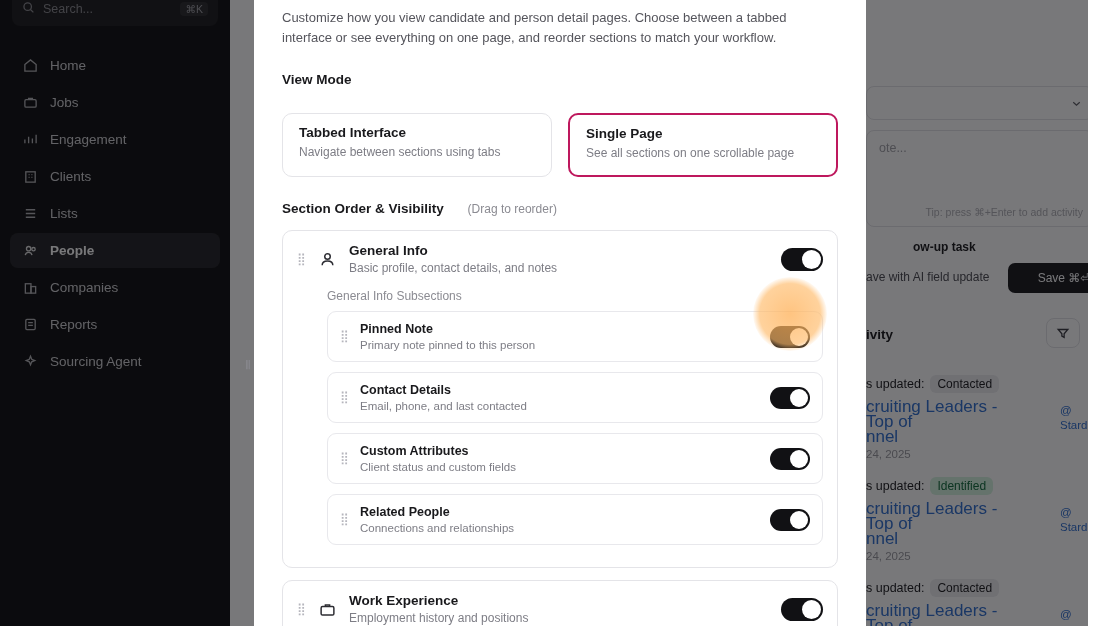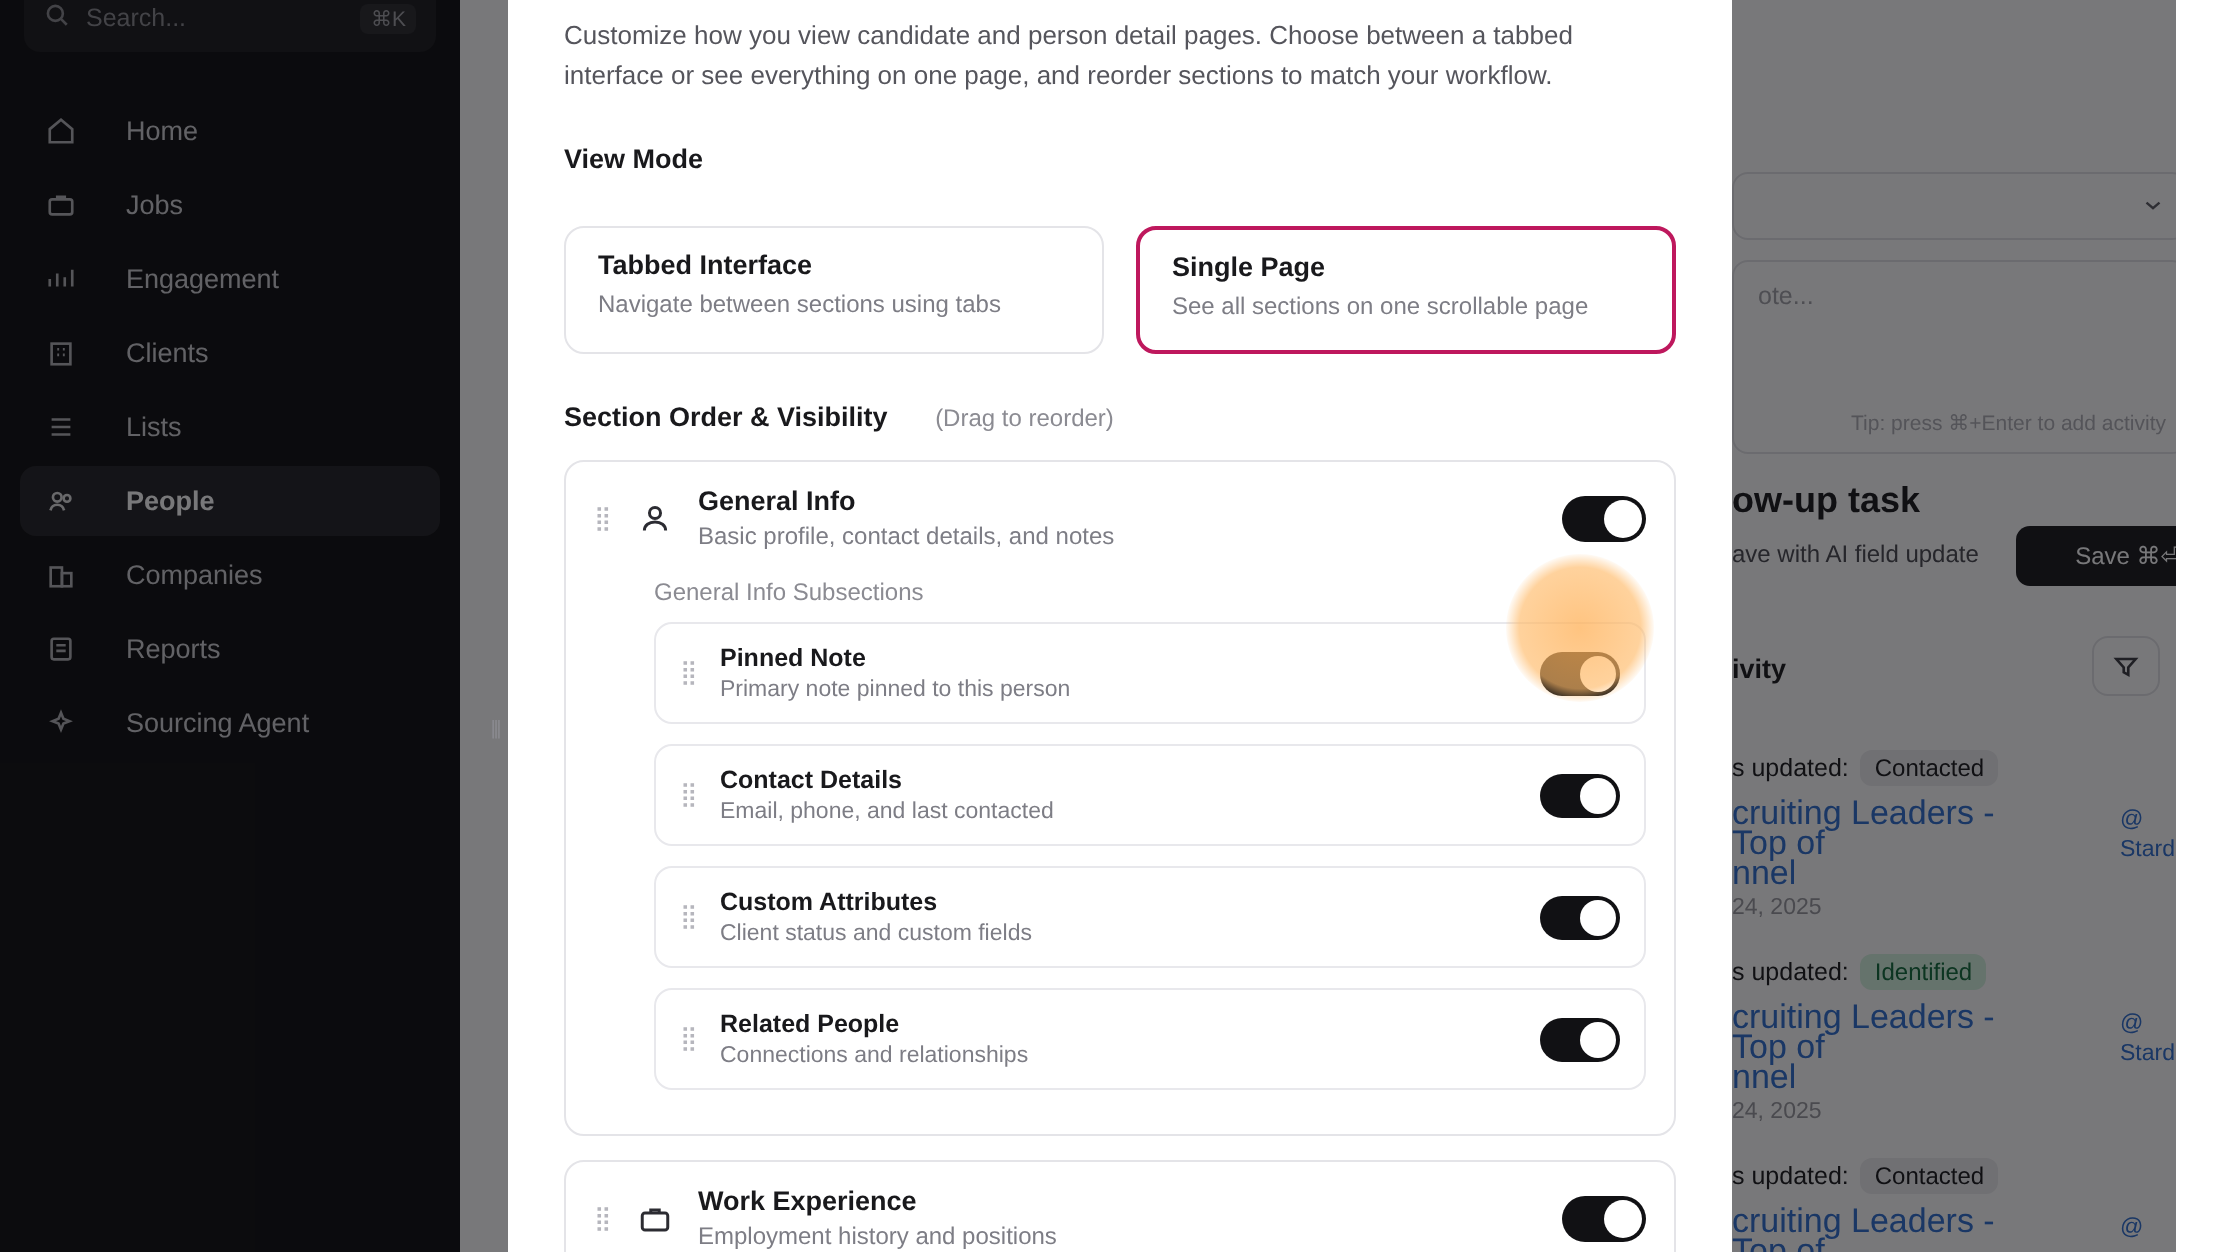--- a/index.html
+++ b/index.html
@@ -40,21 +40,21 @@
   .sb-search .kbd {
     margin-left: auto;
     background: #2a2a2d;
     border-radius: 4px;
     padding: 1px 5px;
     font-size: 10.5px;
     color: #a0a0a5;
   }
   .sb-item {
     display: flex; align-items: center;
-    gap: 25px;
+    gap: 12px;
     height: 35px;
     margin: 0 10px 2px 10px;
     padding: 0 12px;
     border-radius: 8px;
     font-size: 13.5px;
     color: #cfcfd2;
     cursor: pointer;
   }
   .sb-item.active {
     background: #232326;
@@ -93,21 +93,21 @@
     font-size: 12.5px;
     color: #a2a2a8;
   }
   .rp-tip {
     position: absolute; right: 10px; bottom: 8px;
     font-size: 10.5px;
     color: #b0b0b6;
   }
   .rp-followup {
     position: absolute; left: 0; top: 240px;
-    font-size: 18px; color: #19191c; font-weight: bold;
+    font-size: 12px; color: #19191c; font-weight: bold; padding-left: 47px;
   }
   .rp-aifield {
     position: absolute; left: 0; top: 270px;
     font-size: 12px; color: #4a4a51;
   }
   .rp-save {
     position: absolute; left: 142px; top: 263px;
     width: 112px; height: 30px;
     background: #19191c; color: #fff;
     border-radius: 7px;

